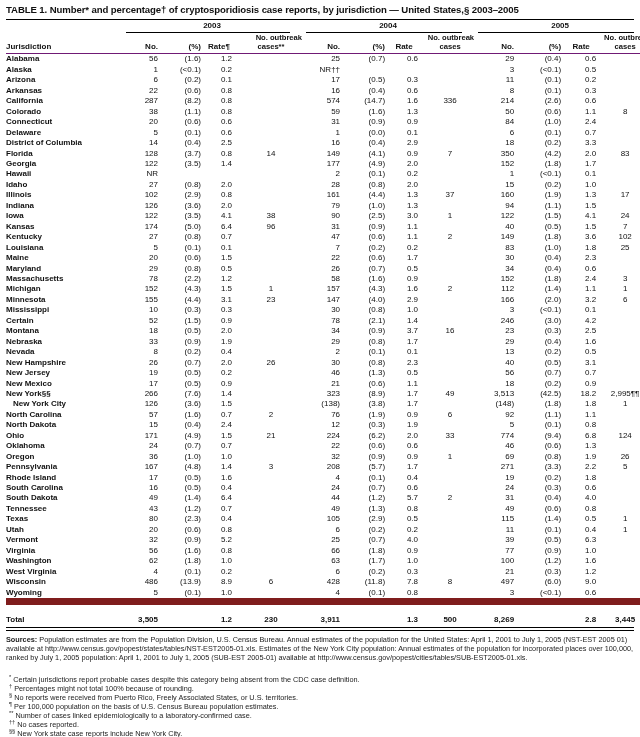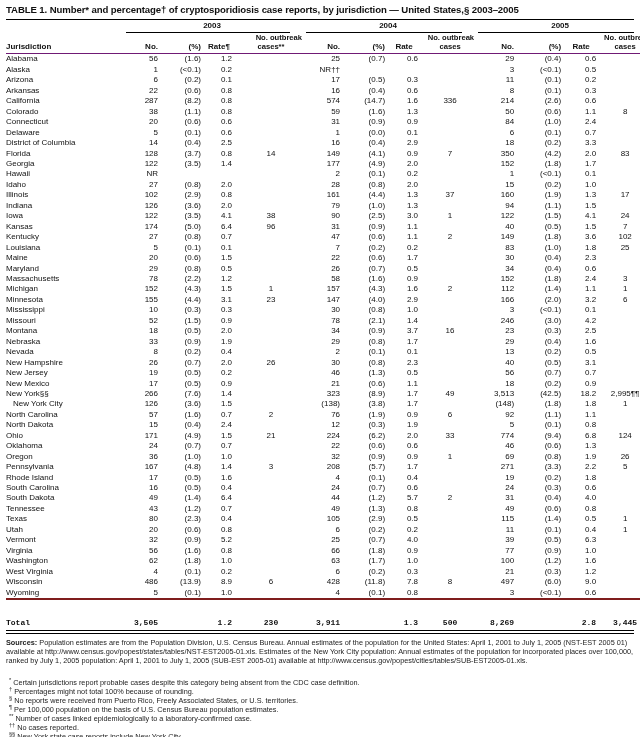--- a/index.html
+++ b/index.html
@@ -13,27 +13,27 @@
   thead th{font-weight:bold;}
   .grp-label{text-align:center;font-size:8px;line-height:10px;display:block;}
   .grp-rule{border-top:1px solid #000;margin:1px 12px 0 4px;height:0;}
   .outb-h1{text-align:right;font-size:7.6px;line-height:9px;}
   .hdr-bottom th{border-bottom:1px solid #701a75;padding-bottom:1px;}
   .jur-h{text-align:left;}
   .h-num{text-align:right;padding-right:8px;}
   .h-pct{text-align:right;padding-right:5px;}
   .h-rate{text-align:center;padding-right:8px;}
   .h-outb{text-align:center;font-size:7.6px;margin-top:44px;}
-  td.jur{text-align:left;overflow:hidden;}
+  td.jur{text-align:left;overflow:hidden;font-weight:bold;}
   td.jur.indent{padding-left:7px;margin-top:6px;}
   td.num{text-align:right;padding-right:8px;}
   td.pct{text-align:right;padding-right:5px;}
   td.rate{text-align:right;padding-right:8px;}
   td.outb{text-align:center;}
-  tr.total-row td{font-weight:bold;border-top:2px solid #7f1d1d;padding-top:18px;padding-bottom:2px;font-family:Liberation Mono, monospace;}
+  tr.total-row td{font-weight:bold;border-top:7px solid #7f1d1d;padding-top:10px;padding-bottom:2px;}
   .bottom-rule{height:2px;border-top:1px solid #000;border-bottom:1.5px solid #000;}
   .footnotes{margin-top:4px;}
   .fn{font-size:7.3px;line-height:9px;color:#1c1c1c;}
   .fn sup{font-size:5.6px;line-height:0;}
   .fn-src{margin-bottom:13px;}
   .src-label{font-weight:bold;}
   .fn-item{padding-left:3px;}
 </style>
 </head>
 <body>
@@ -469,21 +469,21 @@
           <td class="num">30</td>
           <td class="pct">(0.8)</td>
           <td class="rate">1.0</td>
           <td class="outb"></td>
           <td class="num">3</td>
           <td class="pct">(&lt;0.1)</td>
           <td class="rate">0.1</td>
           <td class="outb"></td>
         </tr>
         <tr>
-          <td class="jur">Missouri</td>
+          <td class="jur">Certain</td>
           <td class="num">52</td>
           <td class="pct">(1.5)</td>
           <td class="rate">0.9</td>
           <td class="outb"></td>
           <td class="num">78</td>
           <td class="pct">(2.1)</td>
           <td class="rate">1.4</td>
           <td class="outb"></td>
           <td class="num">246</td>
           <td class="pct">(3.0)</td>

